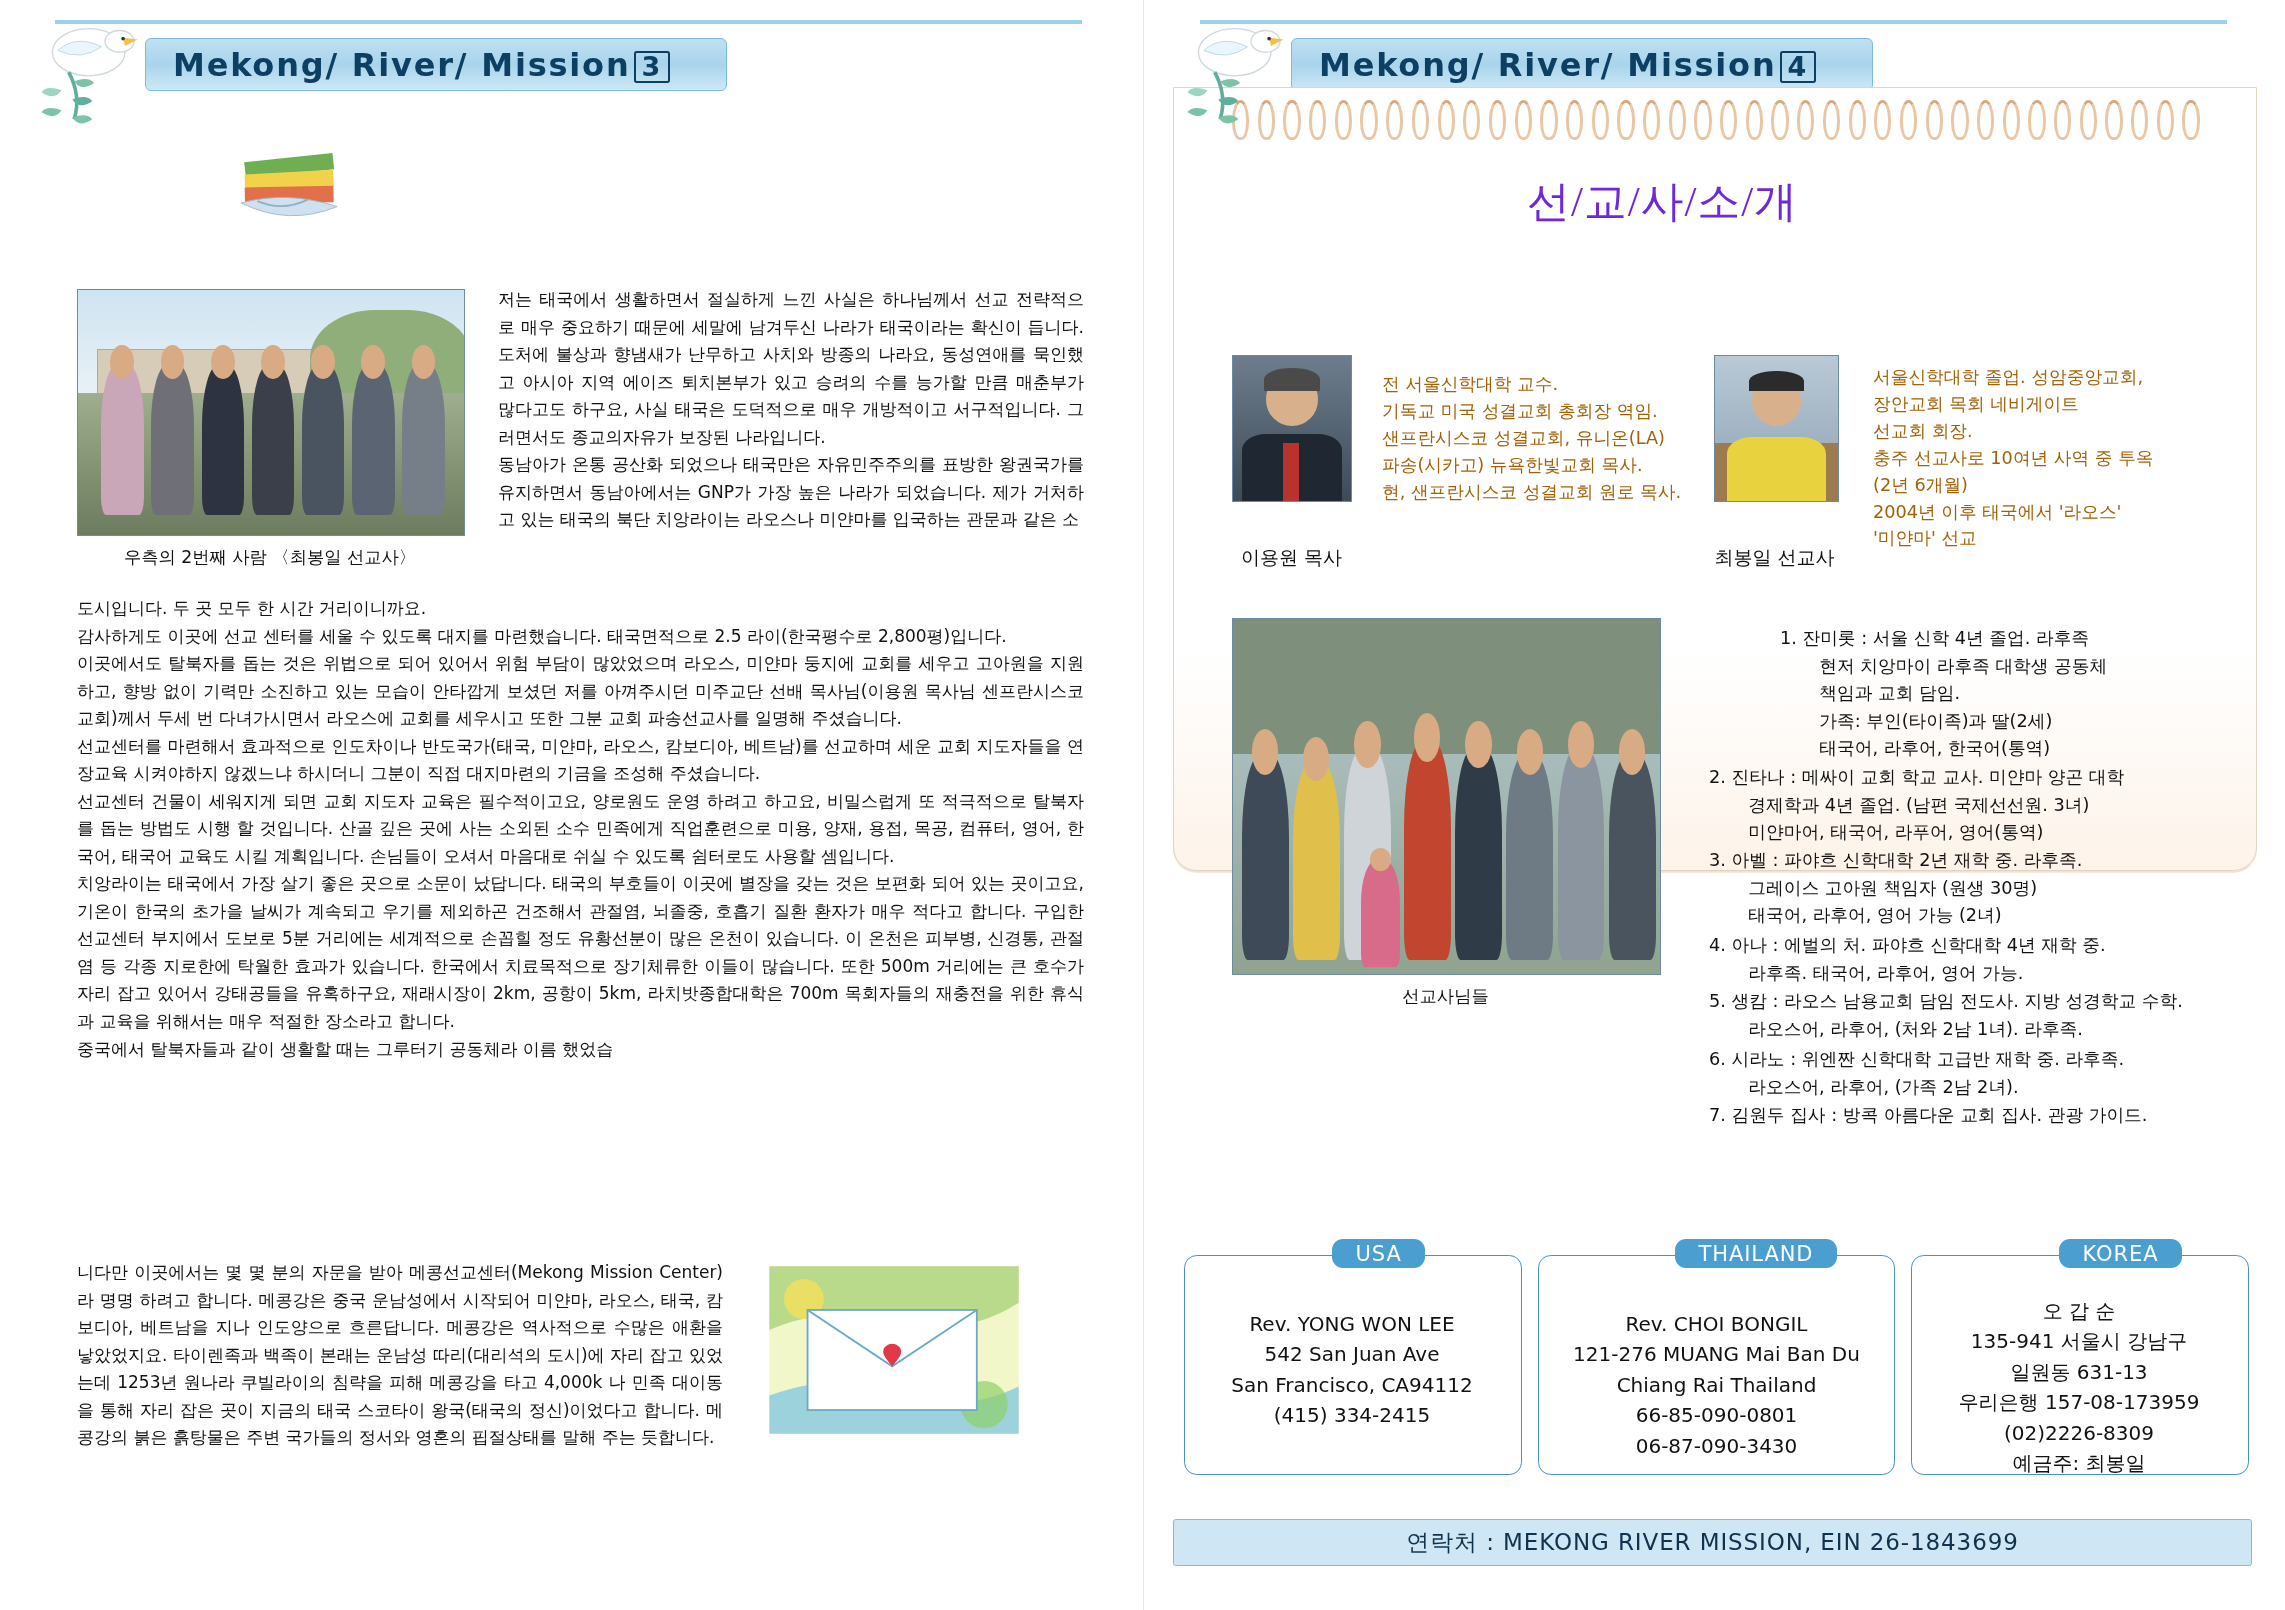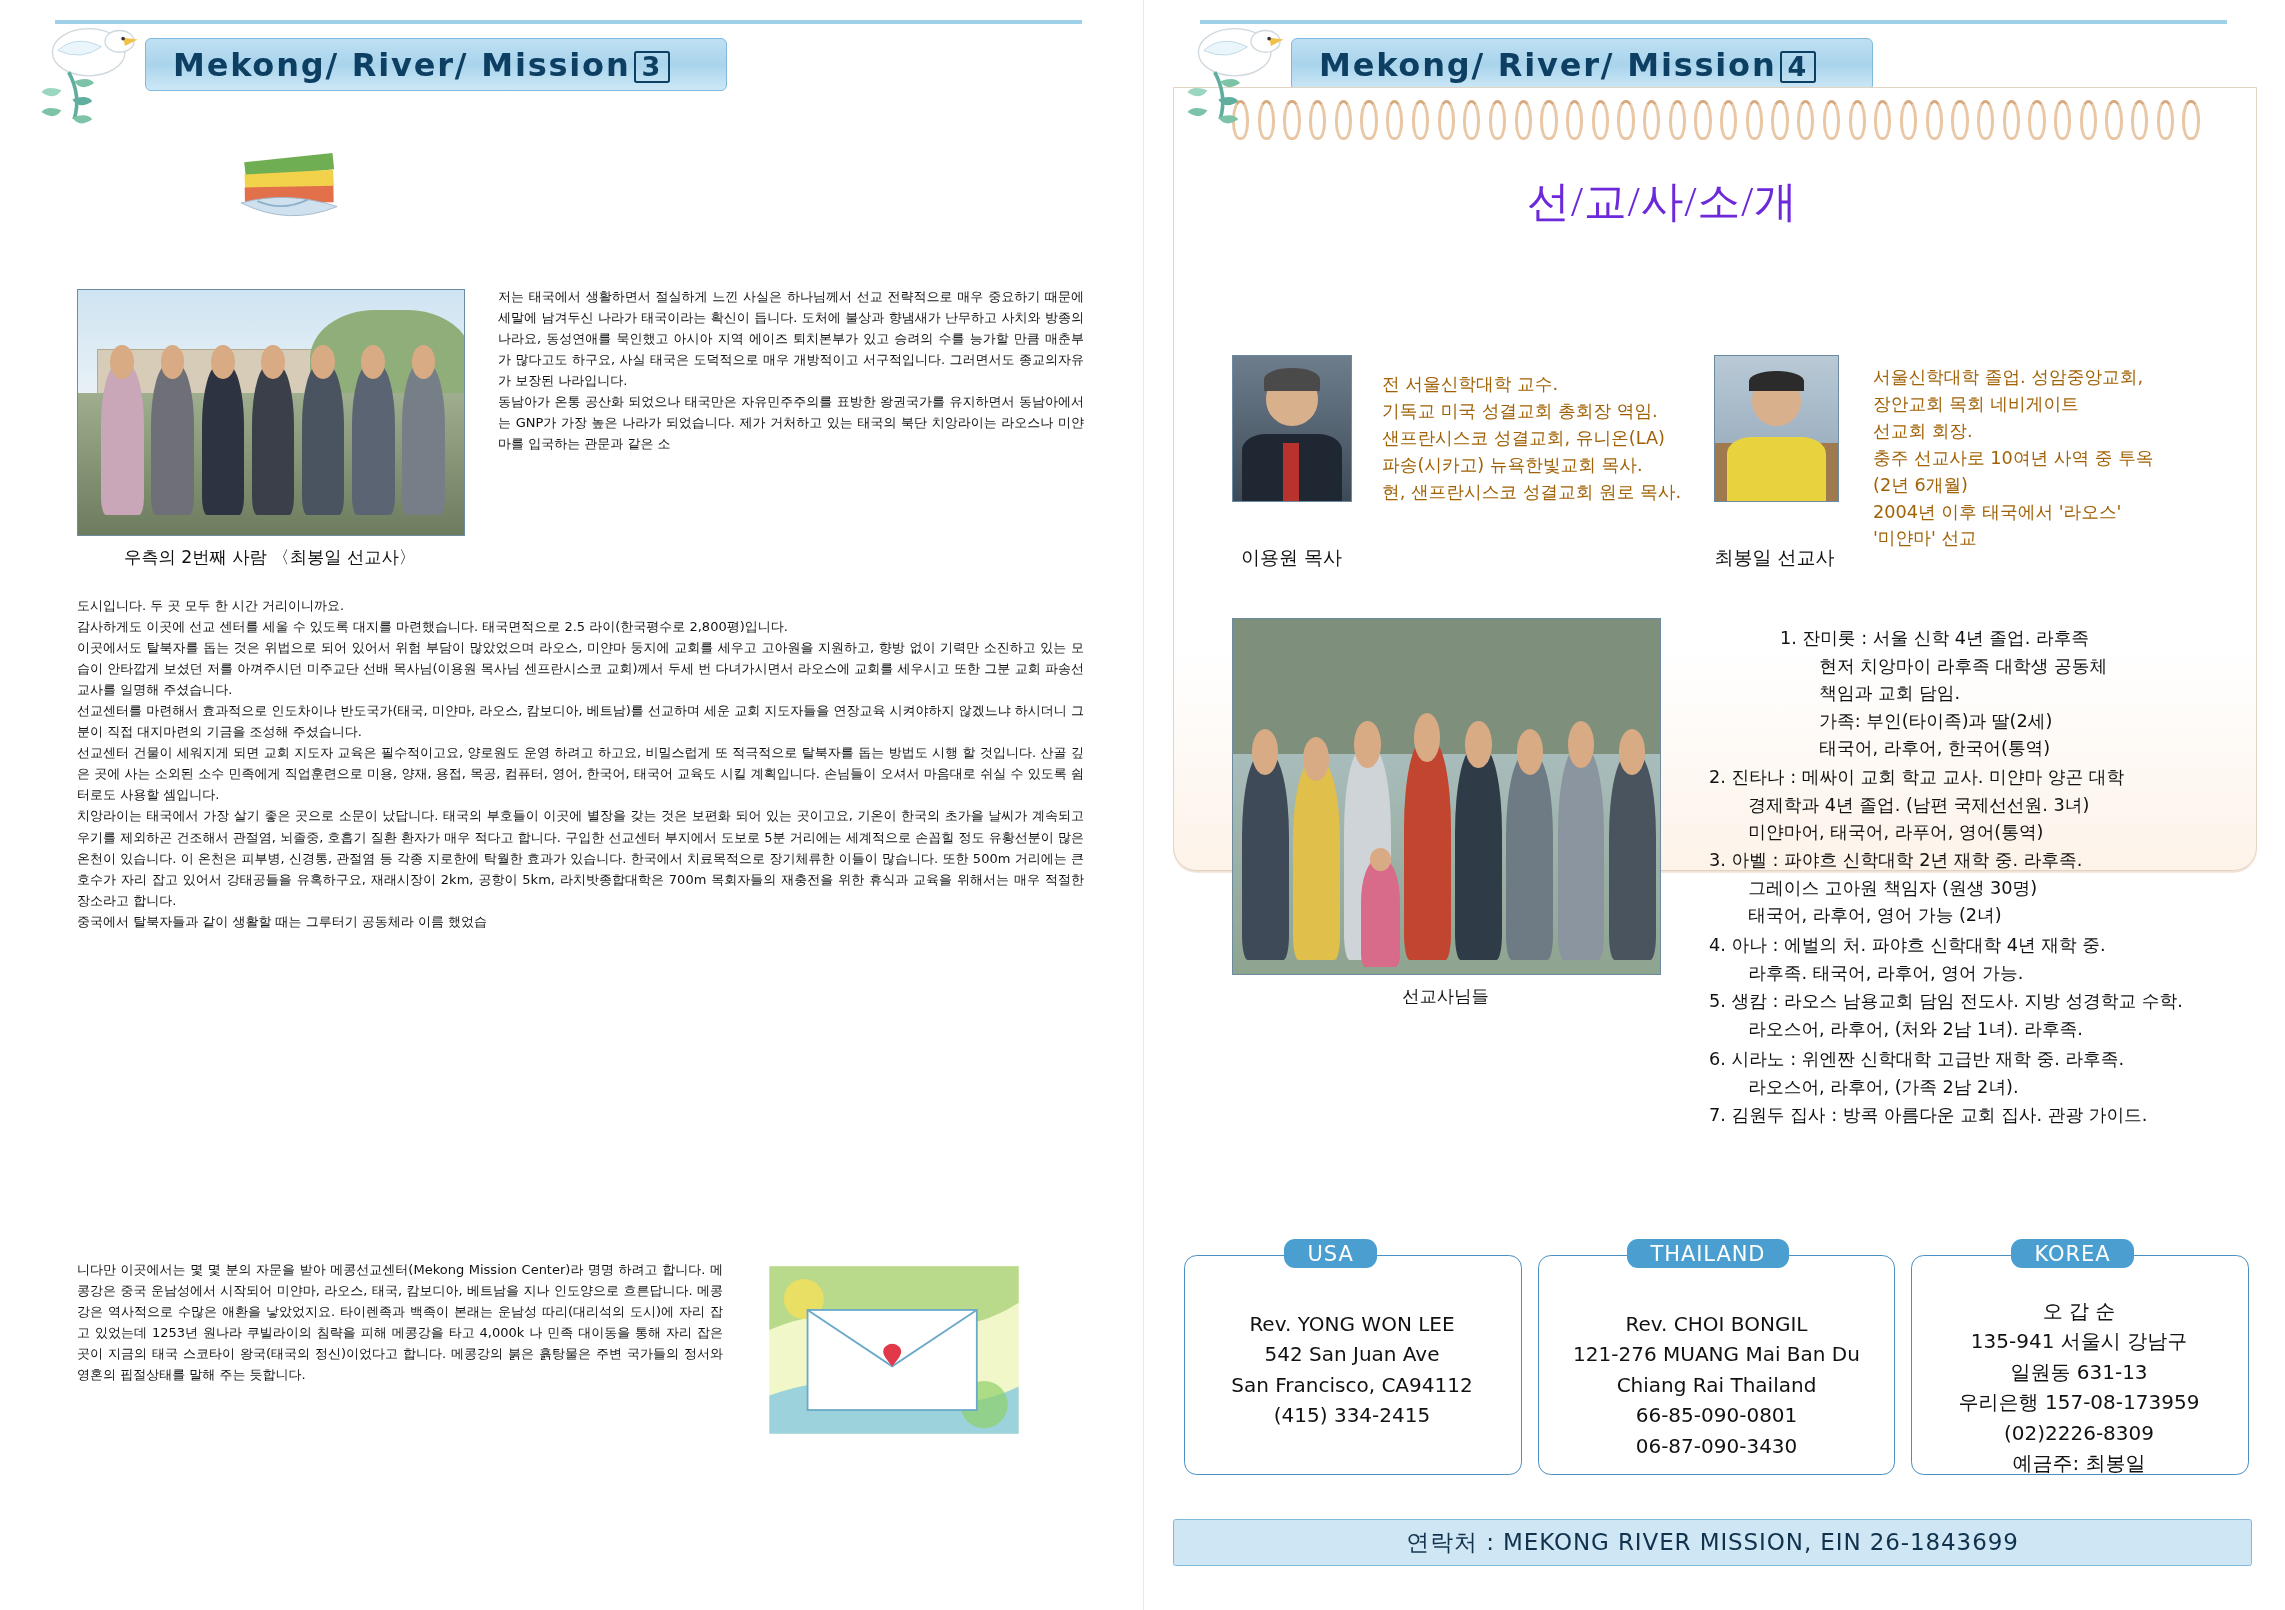--- a/index.html
+++ b/index.html
@@ -92,21 +92,21 @@
     position: absolute;
     font-family: "DejaVu Sans", sans-serif;
     font-size: 17.3px;
     color: #111;
     text-align: center;
   }
   
   .bodytext {
     position: absolute;
     font-family: "DejaVu Sans", sans-serif;
-    font-size: 13px;
+    font-size: 17px;
     line-height: 1.62;
     color: #111;
     text-align: justify;
     text-justify: inter-character;
     white-space: pre-wrap;
   }
   
   .envelope {
     position: absolute;
     width: 264px;
@@ -182,20 +182,21 @@
   .contact-tab {
     position: absolute;
     background: #4a9fd0;
     color: #fff;
     font-family: "DejaVu Sans", sans-serif;
     font-size: 21px;
     border-radius: 11px;
     text-align: center;
     padding: 2.7px 23.6px;
     letter-spacing: 0.9px;
+    margin-left: 48px;
   }
   .contact-body {
     position: absolute;
     font-family: "DejaVu Sans", sans-serif;
     font-size: 20px;
     line-height: 1.52;
     text-align: center;
     color: #111;
     white-space: pre-wrap;
   }

